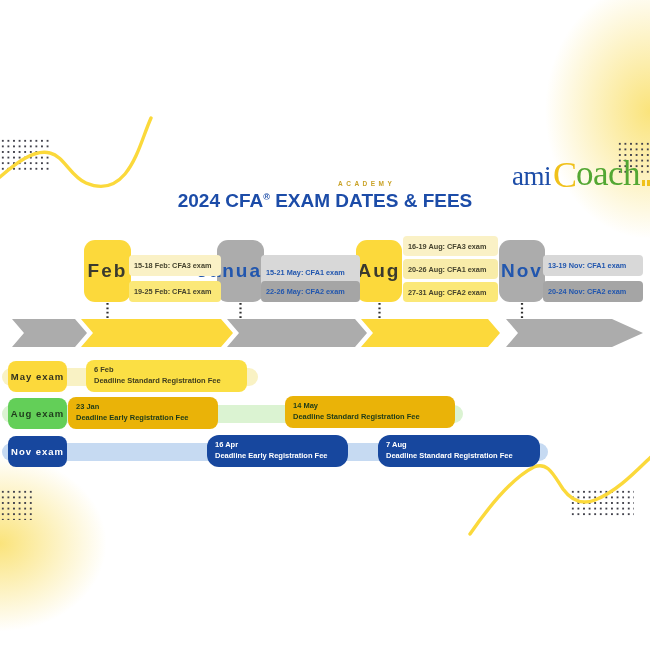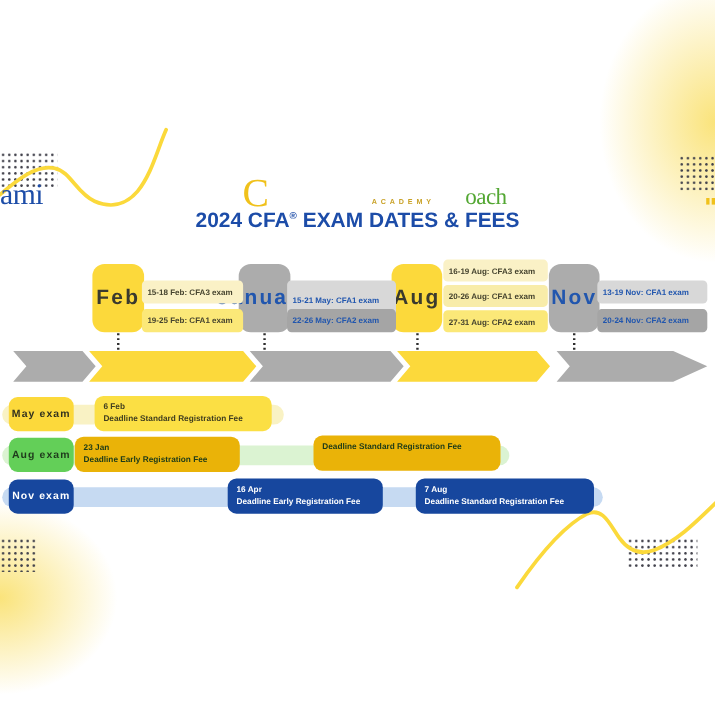--- a/index.html
+++ b/index.html
@@ -14,25 +14,25 @@
   .dots{position:absolute;z-index:1;
     background-image:radial-gradient(circle,#42424c 1px,transparent 1.25px);
     background-size:5.6px 5.6px;}
   .dots-1{left:0;top:138px;width:52px;height:32px;}
   .dots-2{left:617px;top:141px;width:33px;height:32px;}
   .dots-3{left:0;top:489px;width:33px;height:31px;}
   .dots-4{left:570px;top:489px;width:64px;height:29px;}
   svg.art{position:absolute;left:0;top:0;z-index:2;pointer-events:none;}
   
   .logo{position:absolute;left:0;top:152px;width:650px;height:38px;display:flex;
-        justify-content:space-between;align-items:baseline;z-index:3;
+        justify-content:flex-end;align-items:baseline;z-index:3;
         font-family:"Liberation Serif",serif;}
   .l-ami{font-size:27px;color:#1D4DA8;letter-spacing:-0.5px;}
   .l-c{font-size:36px;color:#F0C11B;position:relative;top:2px;margin:0 -1px 0 2px;}
-  .l-oach{font-size:21px;color:#53A733;letter-spacing:-0.5px;}
+  .l-oach{font-size:35px;color:#53A733;letter-spacing:-0.5px;}
   .l-key{display:inline-flex;gap:2px;align-self:flex-end;margin:0 0 4px 2px;}
   .l-key i{display:block;width:3px;height:6px;background:#F0C11B;}
   .l-academy{position:absolute;left:338px;top:28px;
         font-family:"Liberation Sans",sans-serif;font-size:6.5px;
         letter-spacing:3.5px;color:#C9A227;font-weight:700;}
   .title{position:absolute;left:0;top:190px;width:650px;margin:0;text-align:center;
          font-size:19px;font-weight:800;color:#1C4CA8;z-index:3;}
   .title sup{font-size:9px;}
   
   .month{position:absolute;top:240px;height:62px;border-radius:11px;z-index:3;
@@ -55,21 +55,21 @@
   .rowlabel{position:absolute;width:59px;height:31px;border-radius:8px;z-index:4;
             display:flex;align-items:center;justify-content:center;
             font-size:9.5px;font-weight:700;letter-spacing:1px;white-space:nowrap;}
   .r-yellow{background:#FCD93B;color:#32321F;}
   .r-green{background:#63CF58;color:#1F3A1C;}
   .r-blue{background:#17479E;color:#ffffff;}
   .mile{position:absolute;height:32px;border-radius:8px;z-index:4;box-sizing:border-box;
         padding:4px 16px 0 8px;}
   .m-yellow{background:#FBDF44;color:#403E1F;}
   .m-green{background:#eab308;color:#1C3A19;}
-  .m-blue{background:#17479E;color:#ffffff;}
+  .m-blue{background:#17479E;color:#ffffff;border-radius:12px;}
   .m-date{font-size:7.5px;font-weight:700;line-height:11px;}
   .m-desc{font-size:7.5px;font-weight:700;line-height:11px;white-space:nowrap;}
 </style>
 </head>
 <body>
 
 <div class="stage">
 
   <div class="blob blob-tr"></div>
   <div class="blob blob-bl"></div>
@@ -145,20 +145,21 @@
     <div class="m-desc">Deadline Standard Registration Fee</div>
   </div>
 
   <div class="track t-green" style="left:2px;top:405px;width:461px"></div>
   <div class="rowlabel r-green" style="left:8px;top:398px">Aug exam</div>
   <div class="mile m-green" style="left:68px;top:397px;width:150px">
     <div class="m-date">23 Jan</div>
     <div class="m-desc">Deadline Early Registration Fee</div>
   </div>
   <div class="mile m-green" style="left:285px;top:396px;width:170px">
+    <div class="m-date">14 May</div>
     <div class="m-desc">Deadline Standard Registration Fee</div>
   </div>
 
   <div class="track t-blue" style="left:2px;top:443px;width:546px"></div>
   <div class="rowlabel r-blue" style="left:8px;top:436px">Nov exam</div>
   <div class="mile m-blue" style="left:207px;top:435px;width:141px">
     <div class="m-date">16 Apr</div>
     <div class="m-desc">Deadline Early Registration Fee</div>
   </div>
   <div class="mile m-blue" style="left:378px;top:435px;width:162px">

